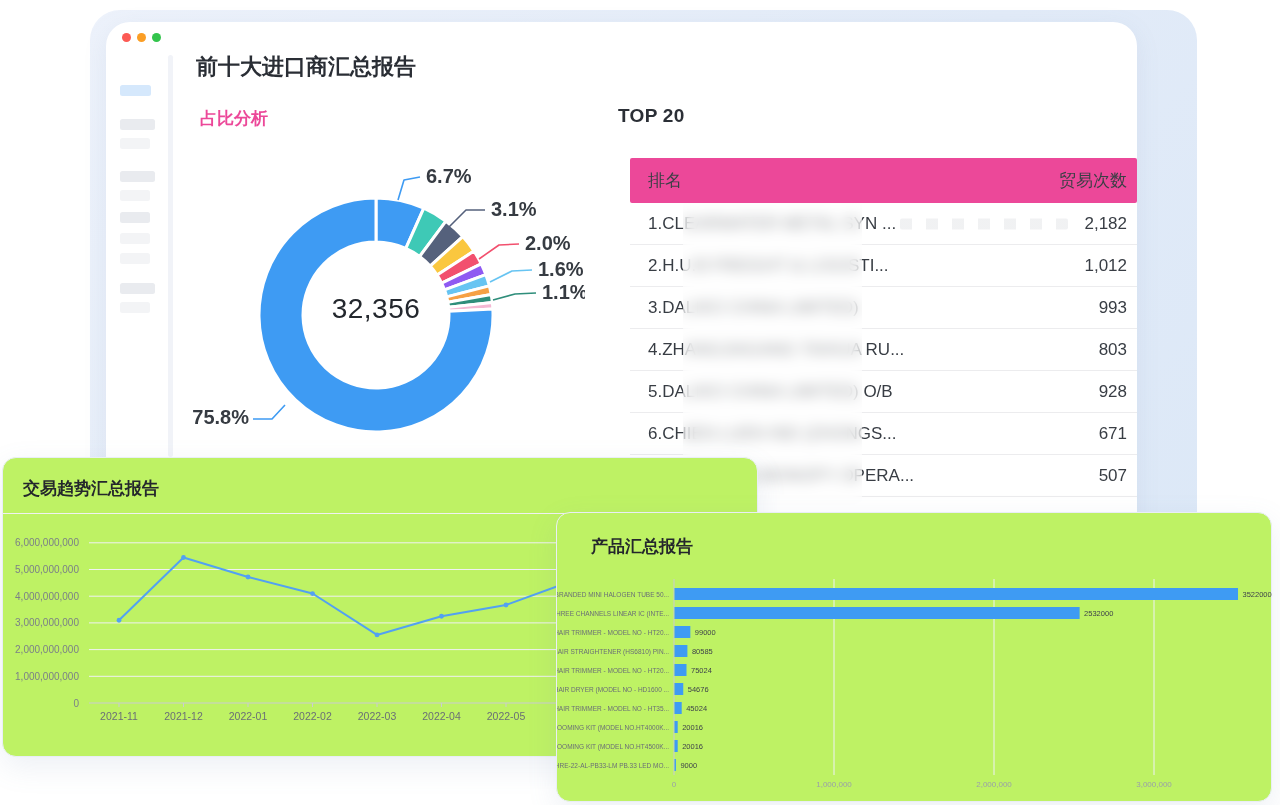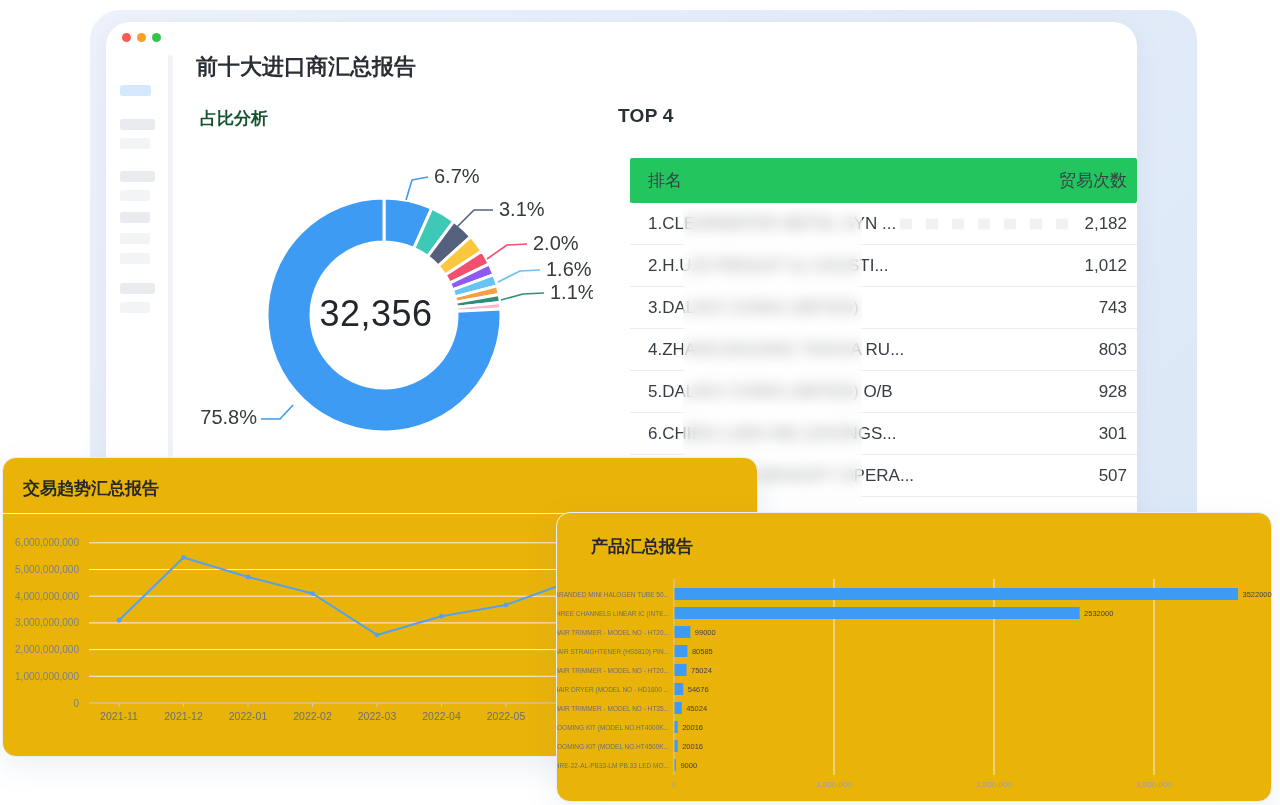--- a/index.html
+++ b/index.html
@@ -13,44 +13,44 @@
   
   .window{position:absolute;left:106px;top:22px;width:1031px;height:600px;background:#fff;
     border-radius:24px;box-shadow:0 6px 24px rgba(120,140,170,.10);}
   .dots{position:absolute;left:16px;top:11px;display:flex;gap:6px;}
   .dot{width:9px;height:9px;border-radius:50%;}
 
   .side-divider{position:absolute;left:62px;top:33px;width:5px;height:402px;background:#f1f3f8;border-radius:3px;}
   .sbar{position:absolute;left:14px;height:11px;border-radius:2.5px;}
 
   .win-title{position:absolute;left:90px;top:30px;font-size:22px;font-weight:700;color:#2a2e35;}
-  .sec-title{position:absolute;left:94px;top:85px;font-size:17px;font-weight:600;color:#14532d;}
-
-  .donut-wrap{position:absolute;left:87px;top:133px;width:400px;height:290px;}
+  .sec-title{position:absolute;left:94px;top:85px;font-size:17px;font-weight:600;color:#ec4899;}
+
+  .donut-wrap{position:absolute;left:79px;top:133px;width:400px;height:290px;font-weight:bold;}
   .donut-center{position:absolute;left:170px;top:271px;width:200px;text-align:center;pointer-events:none;}
   .donut-center .lab{font-size:19px;color:#5a6472;margin-bottom:5px;}
-  .donut-center .val{font-size:36px;font-weight:500;color:#23272d;letter-spacing:.5px;}
+  .donut-center .val{font-size:28px;font-weight:500;color:#23272d;letter-spacing:.5px;}
 
   .top10-title{position:absolute;left:512px;top:83px;font-size:19px;font-weight:600;color:#2b2f36;letter-spacing:.3px;}
   .table{position:absolute;left:524px;top:136px;width:507px;}
-  .thead{height:45px;background:#22c55e;border-radius:2px;display:flex;align-items:center;
+  .thead{height:45px;background:#ec4899;border-radius:2px;display:flex;align-items:center;
     justify-content:space-between;padding:0 10px 0 18px;font-size:17px;color:#3a3f45;}
   .trow{height:42px;display:flex;align-items:center;justify-content:space-between;
     padding:0 10px 0 18px;border-bottom:1px solid #ececee;position:relative;}
   .tname{font-size:17px;color:#383d44;white-space:nowrap;overflow:hidden;flex:1 1 auto;}
   .tval{font-size:17px;color:#383d44;flex:0 0 auto;padding-left:12px;}
   .smudge{position:absolute;left:270px;top:50%;transform:translateY(-50%);width:168px;height:11px;
     background:repeating-linear-gradient(90deg,#dfe1e4 0 12px,transparent 12px 26px);
     opacity:.45;border-radius:2px;pointer-events:none;}
 
   .blur-strip{position:absolute;left:577px;top:181px;width:179px;height:331px;
     background:rgba(255,255,255,.45);backdrop-filter:blur(7px);-webkit-backdrop-filter:blur(7px);}
 
   
-  .panel{position:absolute;background:#eab308;border-radius:14px;border:1px solid #e9eef6;
+  .panel{position:absolute;background:#bef264;border-radius:14px;border:1px solid #e9eef6;
     box-shadow:0 10px 30px rgba(110,135,175,.12);}
   .trend-panel{left:2px;top:457px;width:756px;height:300px;}
   .product-panel{left:556px;top:512px;width:716px;height:290px;}
   .panel-title{position:absolute;left:20px;top:19px;font-size:17px;font-weight:700;color:#24272c;}
   .product-panel .panel-title{left:34px;top:22px;}
   .panel-divider{position:absolute;left:0;top:55px;width:100%;height:1px;background:#f0f1f3;}
   .chart-svg{position:absolute;left:0;top:56px;}
 </style>
 </head>
 <body>
@@ -107,51 +107,51 @@
           <polyline points="308,145 330,139 351,138" fill="none" stroke="#2F8E7B" stroke-width="1.6" stroke-linejoin="round"></polyline>
           <text x="357" y="144" text-anchor="start" font-size="20" fill="#363b42">1.1%</text>
           <polyline points="100,250 87,264 68,264" fill="none" stroke="#3E9BF3" stroke-width="1.6" stroke-linejoin="round"></polyline>
           <text x="64" y="269" text-anchor="end" font-size="20" fill="#363b42">75.8%</text>
         </svg>
     </div>
     <div class="donut-center">
       <div class="val">32,356</div>
     </div>
 
-    <div class="top10-title">TOP 4</div>
+    <div class="top10-title">TOP 20</div>
     <div class="table">
       <div class="thead">
         <span>排名</span>
         <span>贸易次数</span>
       </div>
       <div id="tbody">
           <div class="trow">
             <span class="tname">1.CLEARWATER METAL SYN ...</span>
             <span class="tval">2,182</span>
             <div class="smudge"></div>
           </div>
           <div class="trow">
             <span class="tname">2.H.U.B FREIGHT &amp; LOGISTI...</span>
             <span class="tval">1,012</span>
           </div>
           <div class="trow">
             <span class="tname">3.DALIKO CHINA LIMITED)</span>
-            <span class="tval">743</span>
+            <span class="tval">993</span>
           </div>
           <div class="trow">
             <span class="tname">4.ZHANGJIAGANG TAIHUA RU...</span>
             <span class="tval">803</span>
           </div>
           <div class="trow">
             <span class="tname">5.DALIKO CHINA LIMITED) O/B</span>
             <span class="tval">928</span>
           </div>
           <div class="trow">
             <span class="tname">6.CHIEN LUEN IND (ZHONGS...</span>
-            <span class="tval">301</span>
+            <span class="tval">671</span>
           </div>
           <div class="trow">
             <span class="tname">7.SHENZHEN MONOPY OPERA...</span>
             <span class="tval">507</span>
           </div>
         </div>
     </div>
 
     <div class="blur-strip"></div>
   </div>

